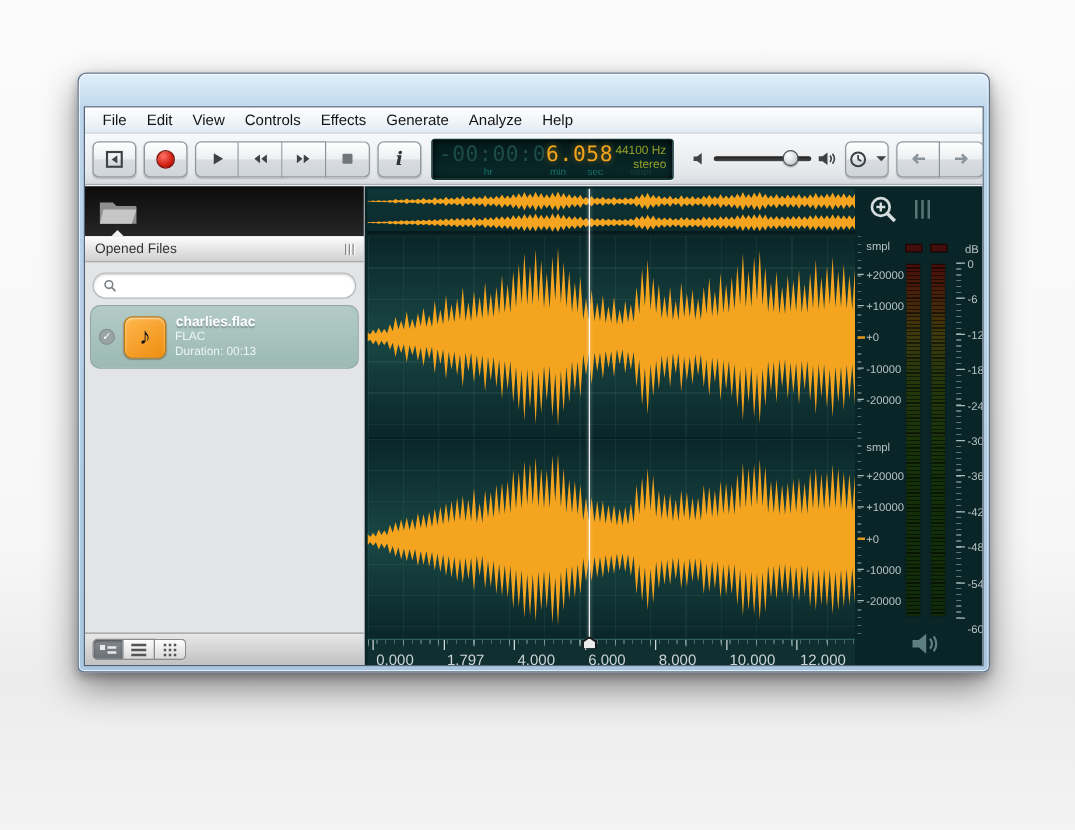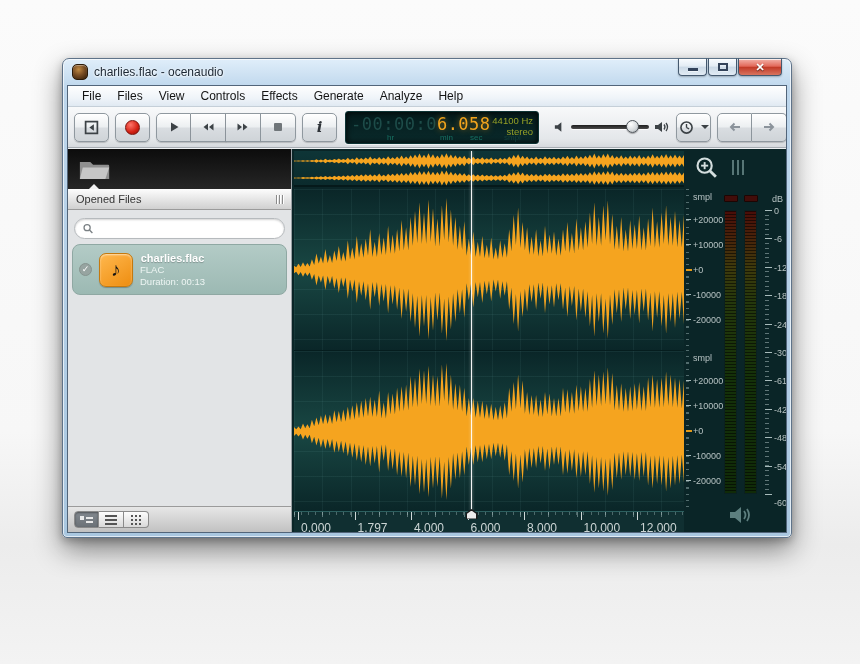--- a/index.html
+++ b/index.html
@@ -184,40 +184,25 @@
     background:repeating-linear-gradient(to bottom, rgba(180,200,200,.5) 0 1px, transparent 1px 4.73px); }
   .dbmaj { position:absolute; left:45px; width:7px; height:1px; background:#a8bcbc; }
   .dblab { position:absolute; left:54px; white-space:nowrap; }
   .db-unit { position:absolute; left:52px; top:5px; }
   .mute-speaker { position:absolute; left:8px; bottom:6px; }
 </style>
 </head>
 <body>
 
 <div id="window">
-  <div class="titlebar">
-    <div class="app-icon"></div>
-    <div class="title-text">charlies.flac - ocenaudio</div>
-    <div class="winbtns">
-      <div class="wbtn min">
-          <div class="g-min"></div>
-        </div>
-      <div class="wbtn max">
-          <div class="g-max"></div>
-        </div>
-      <div class="wbtn close">
-          <span>✕</span>
-        </div>
-    </div>
-  </div>
 
   <div class="content">
     <div class="menubar" id="menubar">
         <div class="menu-item">File</div>
-        <div class="menu-item">Files</div>
+        <div class="menu-item">Edit</div>
         <div class="menu-item">View</div>
         <div class="menu-item">Controls</div>
         <div class="menu-item">Effects</div>
         <div class="menu-item">Generate</div>
         <div class="menu-item">Analyze</div>
         <div class="menu-item">Help</div>
       </div>
 
     <div class="toolbar">
       <div class="tbtn">
@@ -464,21 +449,21 @@
             <span class="dblab" style="top: 45.4px;">-6</span>
             <div class="dbmaj" style="top: 77.8px;"></div>
             <span class="dblab" style="top: 73.8px;">-12</span>
             <div class="dbmaj" style="top: 106.2px;"></div>
             <span class="dblab" style="top: 102.2px;">-18</span>
             <div class="dbmaj" style="top: 134.6px;"></div>
             <span class="dblab" style="top: 130.6px;">-24</span>
             <div class="dbmaj" style="top: 163px;"></div>
             <span class="dblab" style="top: 159px;">-30</span>
             <div class="dbmaj" style="top: 191.4px;"></div>
-            <span class="dblab" style="top: 187.4px;">-61</span>
+            <span class="dblab" style="top: 187.4px;">-36</span>
             <div class="dbmaj" style="top: 219.8px;"></div>
             <span class="dblab" style="top: 215.8px;">-42</span>
             <div class="dbmaj" style="top: 248.2px;"></div>
             <span class="dblab" style="top: 244.2px;">-48</span>
             <div class="dbmaj" style="top: 276.6px;"></div>
             <span class="dblab" style="top: 272.6px;">-54</span>
             <div class="dbmaj" style="top: 305px;"></div>
             <span class="dblab" style="top: 301px; margin-top: 8px;">-60</span>
           </div>
       </div>

